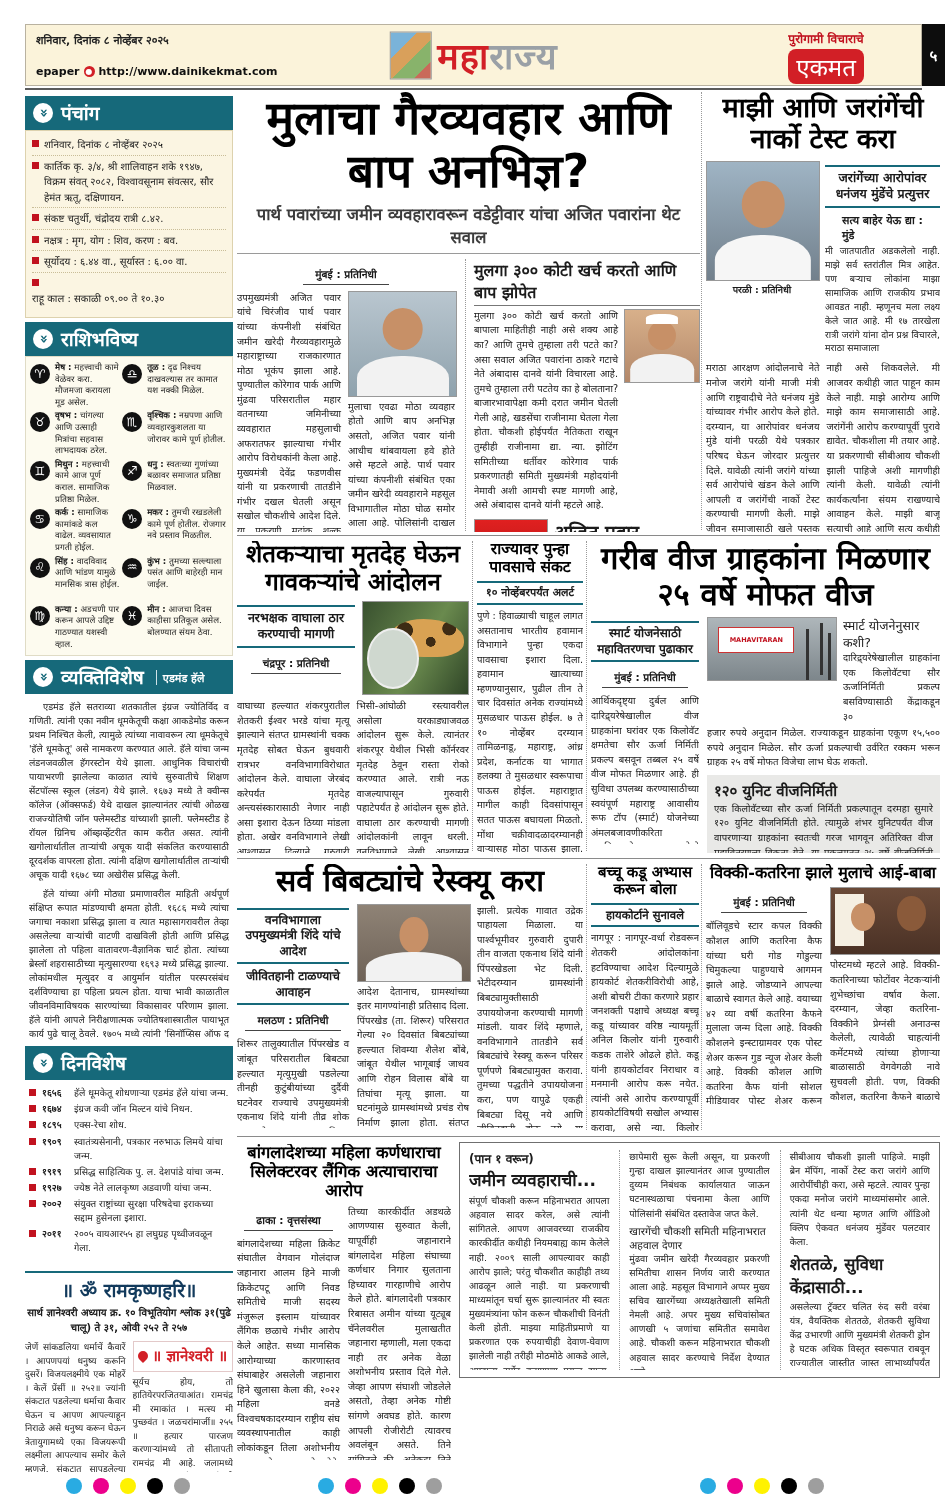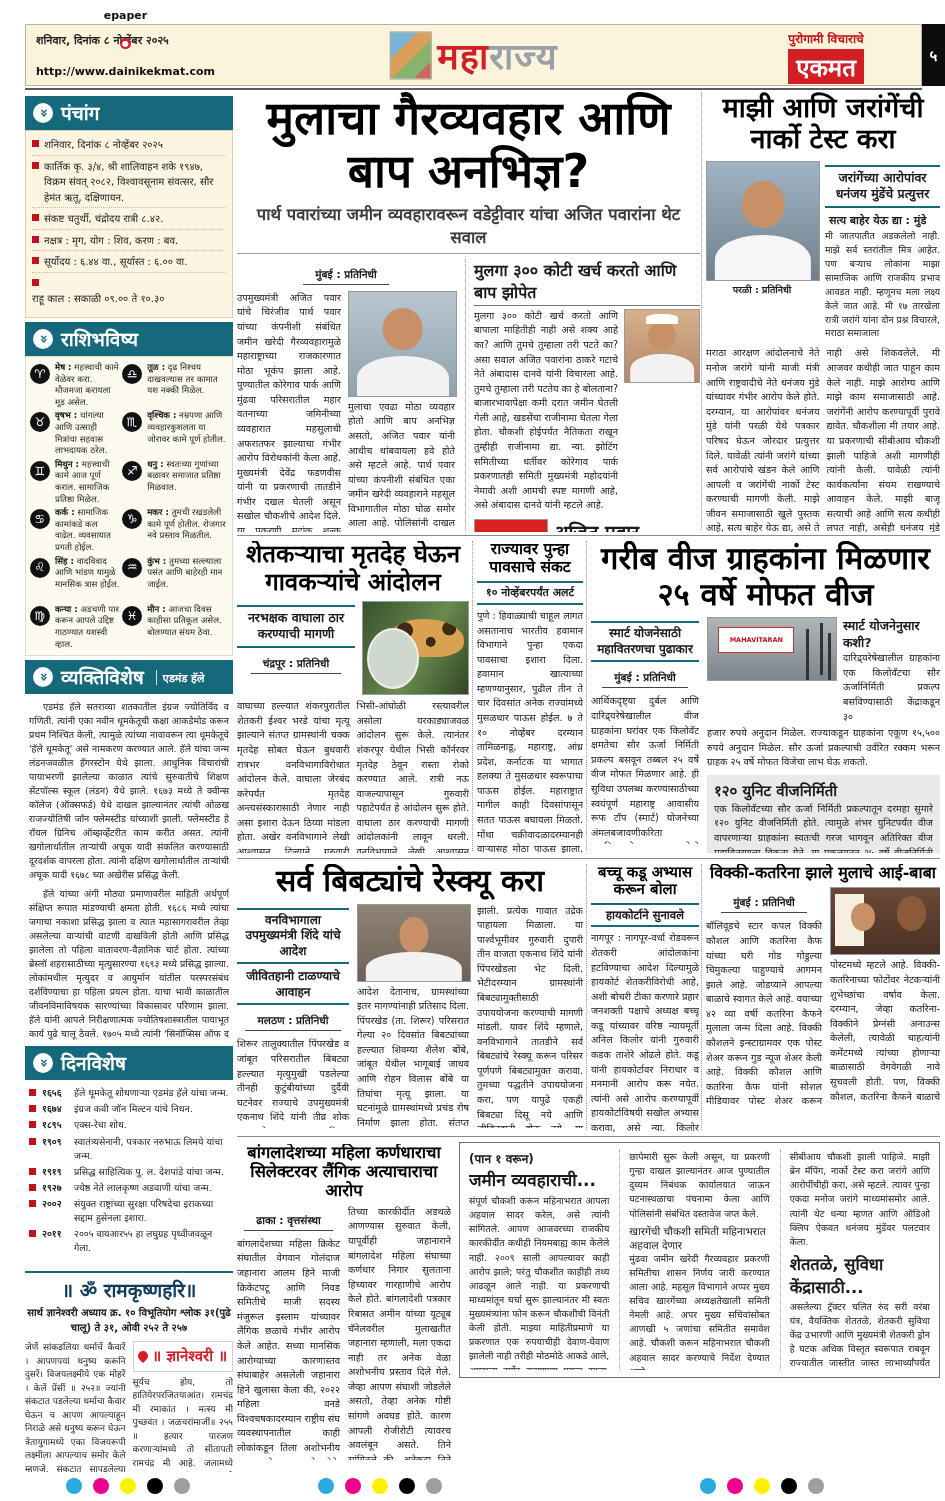--- a/index.html
+++ b/index.html
@@ -1,29 +1,29 @@
 <!DOCTYPE html>
 <html><head>
 <meta charset="utf-8">
 <style>
   html,body{margin:0;padding:0;background:#e8e8e8;font-family:"DejaVu Sans",sans-serif;}
   .page{position:relative;width:945px;height:1501px;background:#ffffff;margin:0 auto;overflow:hidden;color:#1b1b1b;}
   
   .masthead{position:absolute;left:25px;top:24px;width:897px;height:62px;background:#fbf3da;border:1px solid #b9b2a0;box-sizing:border-box;}
   .mh-left{position:absolute;left:10px;top:7px;font-size:11px;font-weight:bold;color:#222;}
-  .mh-epaper{position:absolute;left:10px;bottom:7px;font-size:11px;font-weight:bold;color:#111;display:flex;align-items:center;gap:16px;flex-direction:column;}
+  .mh-epaper{position:absolute;left:10px;bottom:7px;font-size:11px;font-weight:bold;color:#111;display:flex;align-items:center;gap:4px;}
   .mh-epaper .dot{width:11px;height:11px;border-radius:50%;background:#d21f26;color:#fff;font-size:8px;line-height:11px;text-align:center;}
   .mh-logo{position:absolute;left:50%;top:50%;transform:translate(-50%,-50%);display:flex;align-items:center;gap:6px;}
   .mh-collage{width:40px;height:46px;background:linear-gradient(135deg,#7ab3d9 0 30%,#d9a05b 30% 55%,#88b36b 55% 80%,#c96a5a 80%);border:1px solid #999;}
   .mh-title{font-size:36px;font-weight:bold;letter-spacing:1px;}
   .mh-title .p1{color:#d21f26;}
   .mh-title .p2{color:#9aa0a6;}
   .mh-right{position:absolute;right:30px;top:5px;width:130px;text-align:center;}
   .mh-tagline{color:#c1121f;font-size:12px;font-weight:bold;}
-  .mh-brand{margin-top:2px;background:#d21f26;color:#fff;font-size:24px;font-weight:bold;border-radius:0;padding:1px 8px;display:inline-block;}
+  .mh-brand{margin-top:2px;background:#d21f26;color:#fff;font-size:24px;font-weight:normal;border-radius:8px;padding:1px 8px;display:inline-block;}
   .page-tab{position:absolute;left:922px;top:24px;width:23px;height:62px;background:#0d0d0d;color:#fff;display:flex;align-items:center;justify-content:center;font-size:15px;font-weight:bold;}
   .top-rule{position:absolute;left:25px;top:88px;width:897px;height:2px;background:#5b5b5b;}
   
   .sidebar{position:absolute;left:25px;top:92px;width:208px;height:1380px;overflow:hidden;}
   .sec-head{background:#16697a;color:#fff;display:flex;align-items:center;gap:8px;padding:4px 8px;margin-top:4px;}
   .sec-badge{width:20px;height:20px;min-width:20px;border-radius:50%;background:#fff;color:#16697a;display:flex;align-items:center;justify-content:center;font-weight:bold;font-size:14px;}
   .sec-badge span{display:block;transform:rotate(-90deg);}
   .sec-title{font-size:19px;font-weight:bold;}
   .sec-sub{font-size:11px;font-weight:bold;margin-left:4px;border-left:1px solid #cfe3e8;padding-left:6px;}
   .panch-body{background:#fbf5e2;border:1px solid #ddd2ae;padding:6px 6px;font-size:10px;line-height:1.55;}
@@ -63,32 +63,32 @@
   
   .lead-hl{font-size:46px;}
   .lead-sub{font-size:16.5px;font-weight:bold;color:#3c3c3c;text-align:center;margin-top:4px;padding-bottom:5px;border-bottom:1px solid #9a9a9a;}
   .sub1-hl{font-size:16px;font-weight:bold;border-bottom:1px solid #777;padding-bottom:2px;margin-bottom:3px;}
   .sub2-box{display:flex;gap:6px;margin-top:6px;}
   .sub2-hl{font-size:19px;font-weight:bold;margin-bottom:3px;}
   .ph-red{background:linear-gradient(#e02020,#a01010);}
   .ph-cap .face::after{content:"";position:absolute;left:-8%;top:-26%;width:116%;height:36%;background:#fff;border-radius:40% 40% 0 0;}
   
   .narco-hl{font-size:27px;}
-  .n-lead{font-weight:bold;font-size:11px;margin:2px 4px;}
+  .n-lead{font-weight:bold;font-size:11px;margin:2px 17px;}
   
   .ph-leo{background:linear-gradient(120deg,#39512f,#6a8a4e 55%,#2f4527);}
   .ph-leo .cat{position:absolute;right:4%;top:18%;width:70%;height:42%;border-radius:50% 60% 40% 50%;background:radial-gradient(circle at 20% 30%,#3d2b14 12%,transparent 13%),radial-gradient(circle at 55% 60%,#3d2b14 10%,transparent 11%),radial-gradient(circle at 80% 25%,#3d2b14 10%,transparent 11%),#d9a253;}
   .ph-leo .inset{position:absolute;left:4%;bottom:6%;width:46%;height:62%;border-radius:50%;background:#cfd8cf;border:2px solid #eee;}
   
   .ph-pw{background:linear-gradient(#aeb6ba,#7d868b);padding-left:36px;}
   .ph-pw .logo{position:absolute;left:8%;top:14%;width:58%;height:38%;background:#fff;border:1px solid #c33;display:flex;align-items:center;justify-content:center;font-size:6.5px;font-weight:bold;color:#c1121f;}
   .ph-pw .tower{position:absolute;right:10%;top:8%;width:3px;height:84%;background:#333;box-shadow:-14px 6px 0 #333,8px 10px 0 #333;}
   .graybox{background:#e9e9e7;padding:5px 7px;margin:5px 0;}
   .graybox .t{font-size:15px;font-weight:bold;margin-bottom:2px;}
-  .smart-t{font-size:12.5px;font-weight:bold;}
+  .smart-t{font-size:12.5px;font-weight:normal;}
   
   .ph-couple{background:linear-gradient(#6b4a38,#4a3125);}
   .ph-couple .f1{position:absolute;left:18%;top:22%;width:22%;height:42%;border-radius:50%;background:#c79067;}
   .ph-couple .f2{position:absolute;right:14%;top:12%;width:26%;height:52%;border-radius:50%;background:#8a5a3a;}
   .ph-couple .card{position:absolute;left:4%;top:8%;width:26%;height:80%;background:#f5efe2;}
   .contbox{position:absolute;border:1.5px solid #6f6f6f;background:#fff;padding:7px 9px;box-sizing:border-box;}
   .cont-lbl{font-weight:bold;font-size:12px;}
   .cont-hl{font-weight:bold;font-size:17px;margin:1px 0 3px 0;}
   .cont-sub{font-weight:normal;font-size:10.5px;margin-top:3px;}
   .cont-big{font-weight:bold;font-size:16.5px;margin:3px 0 2px 0;}

